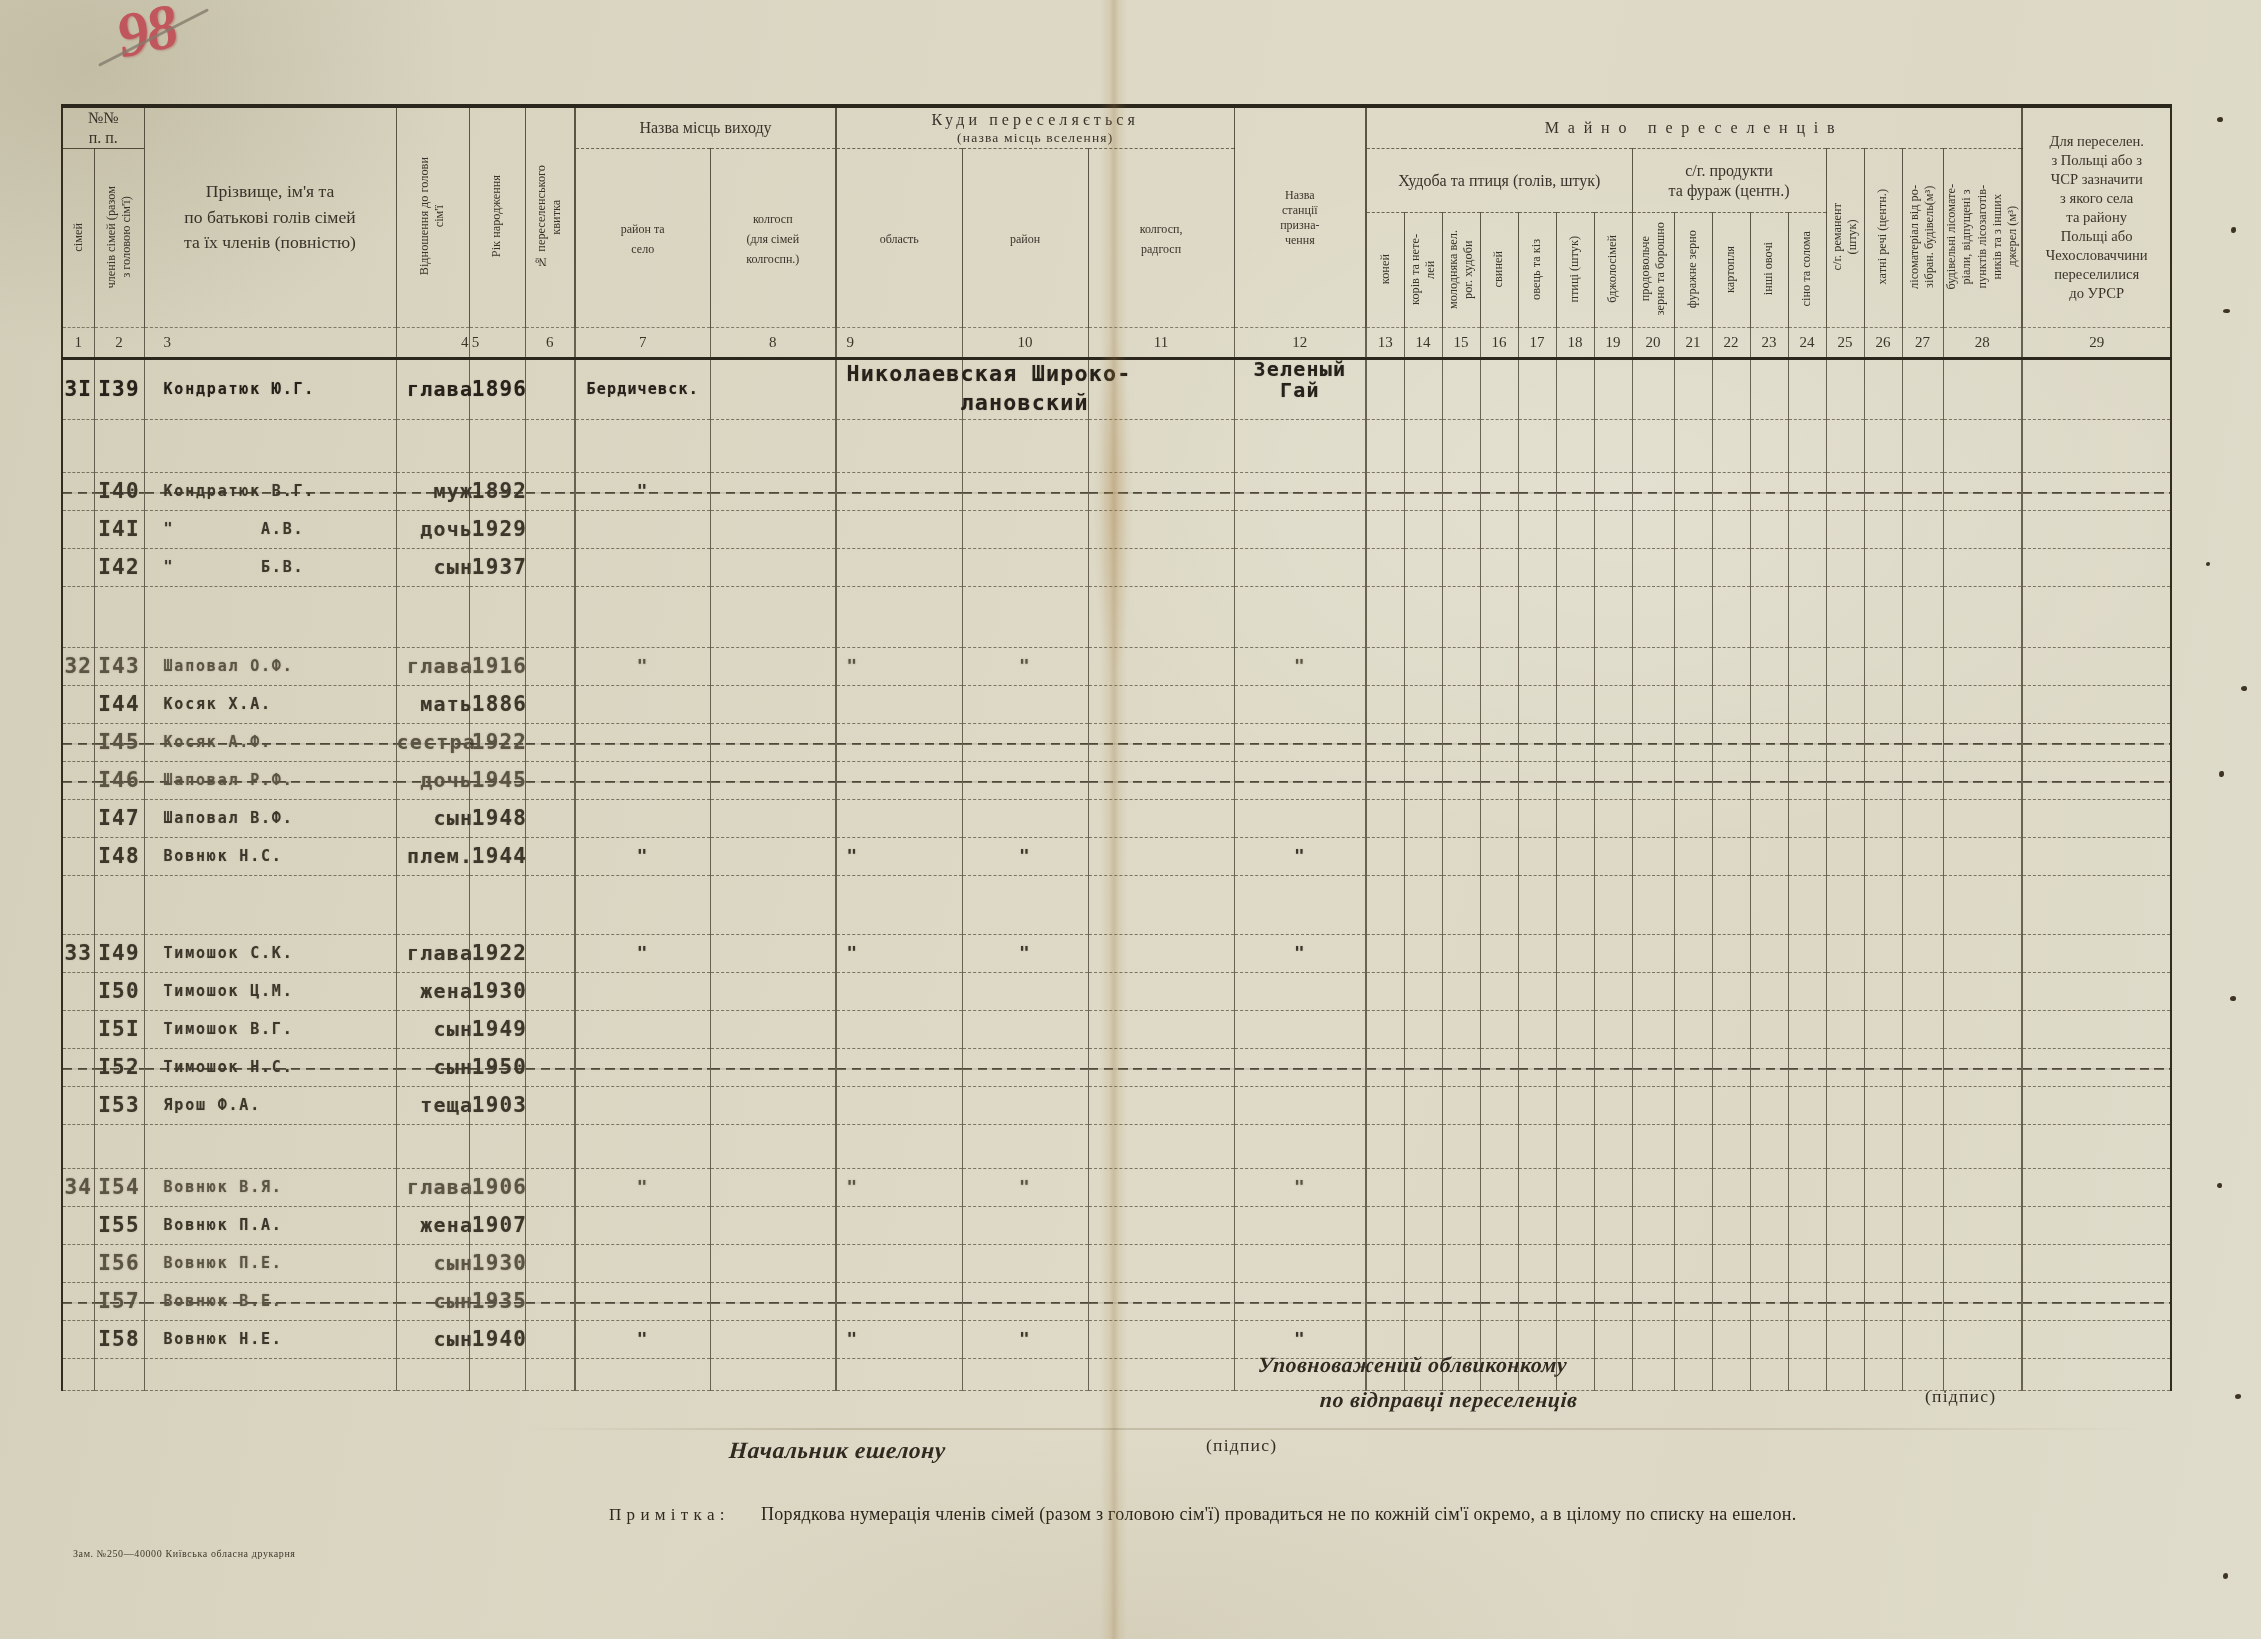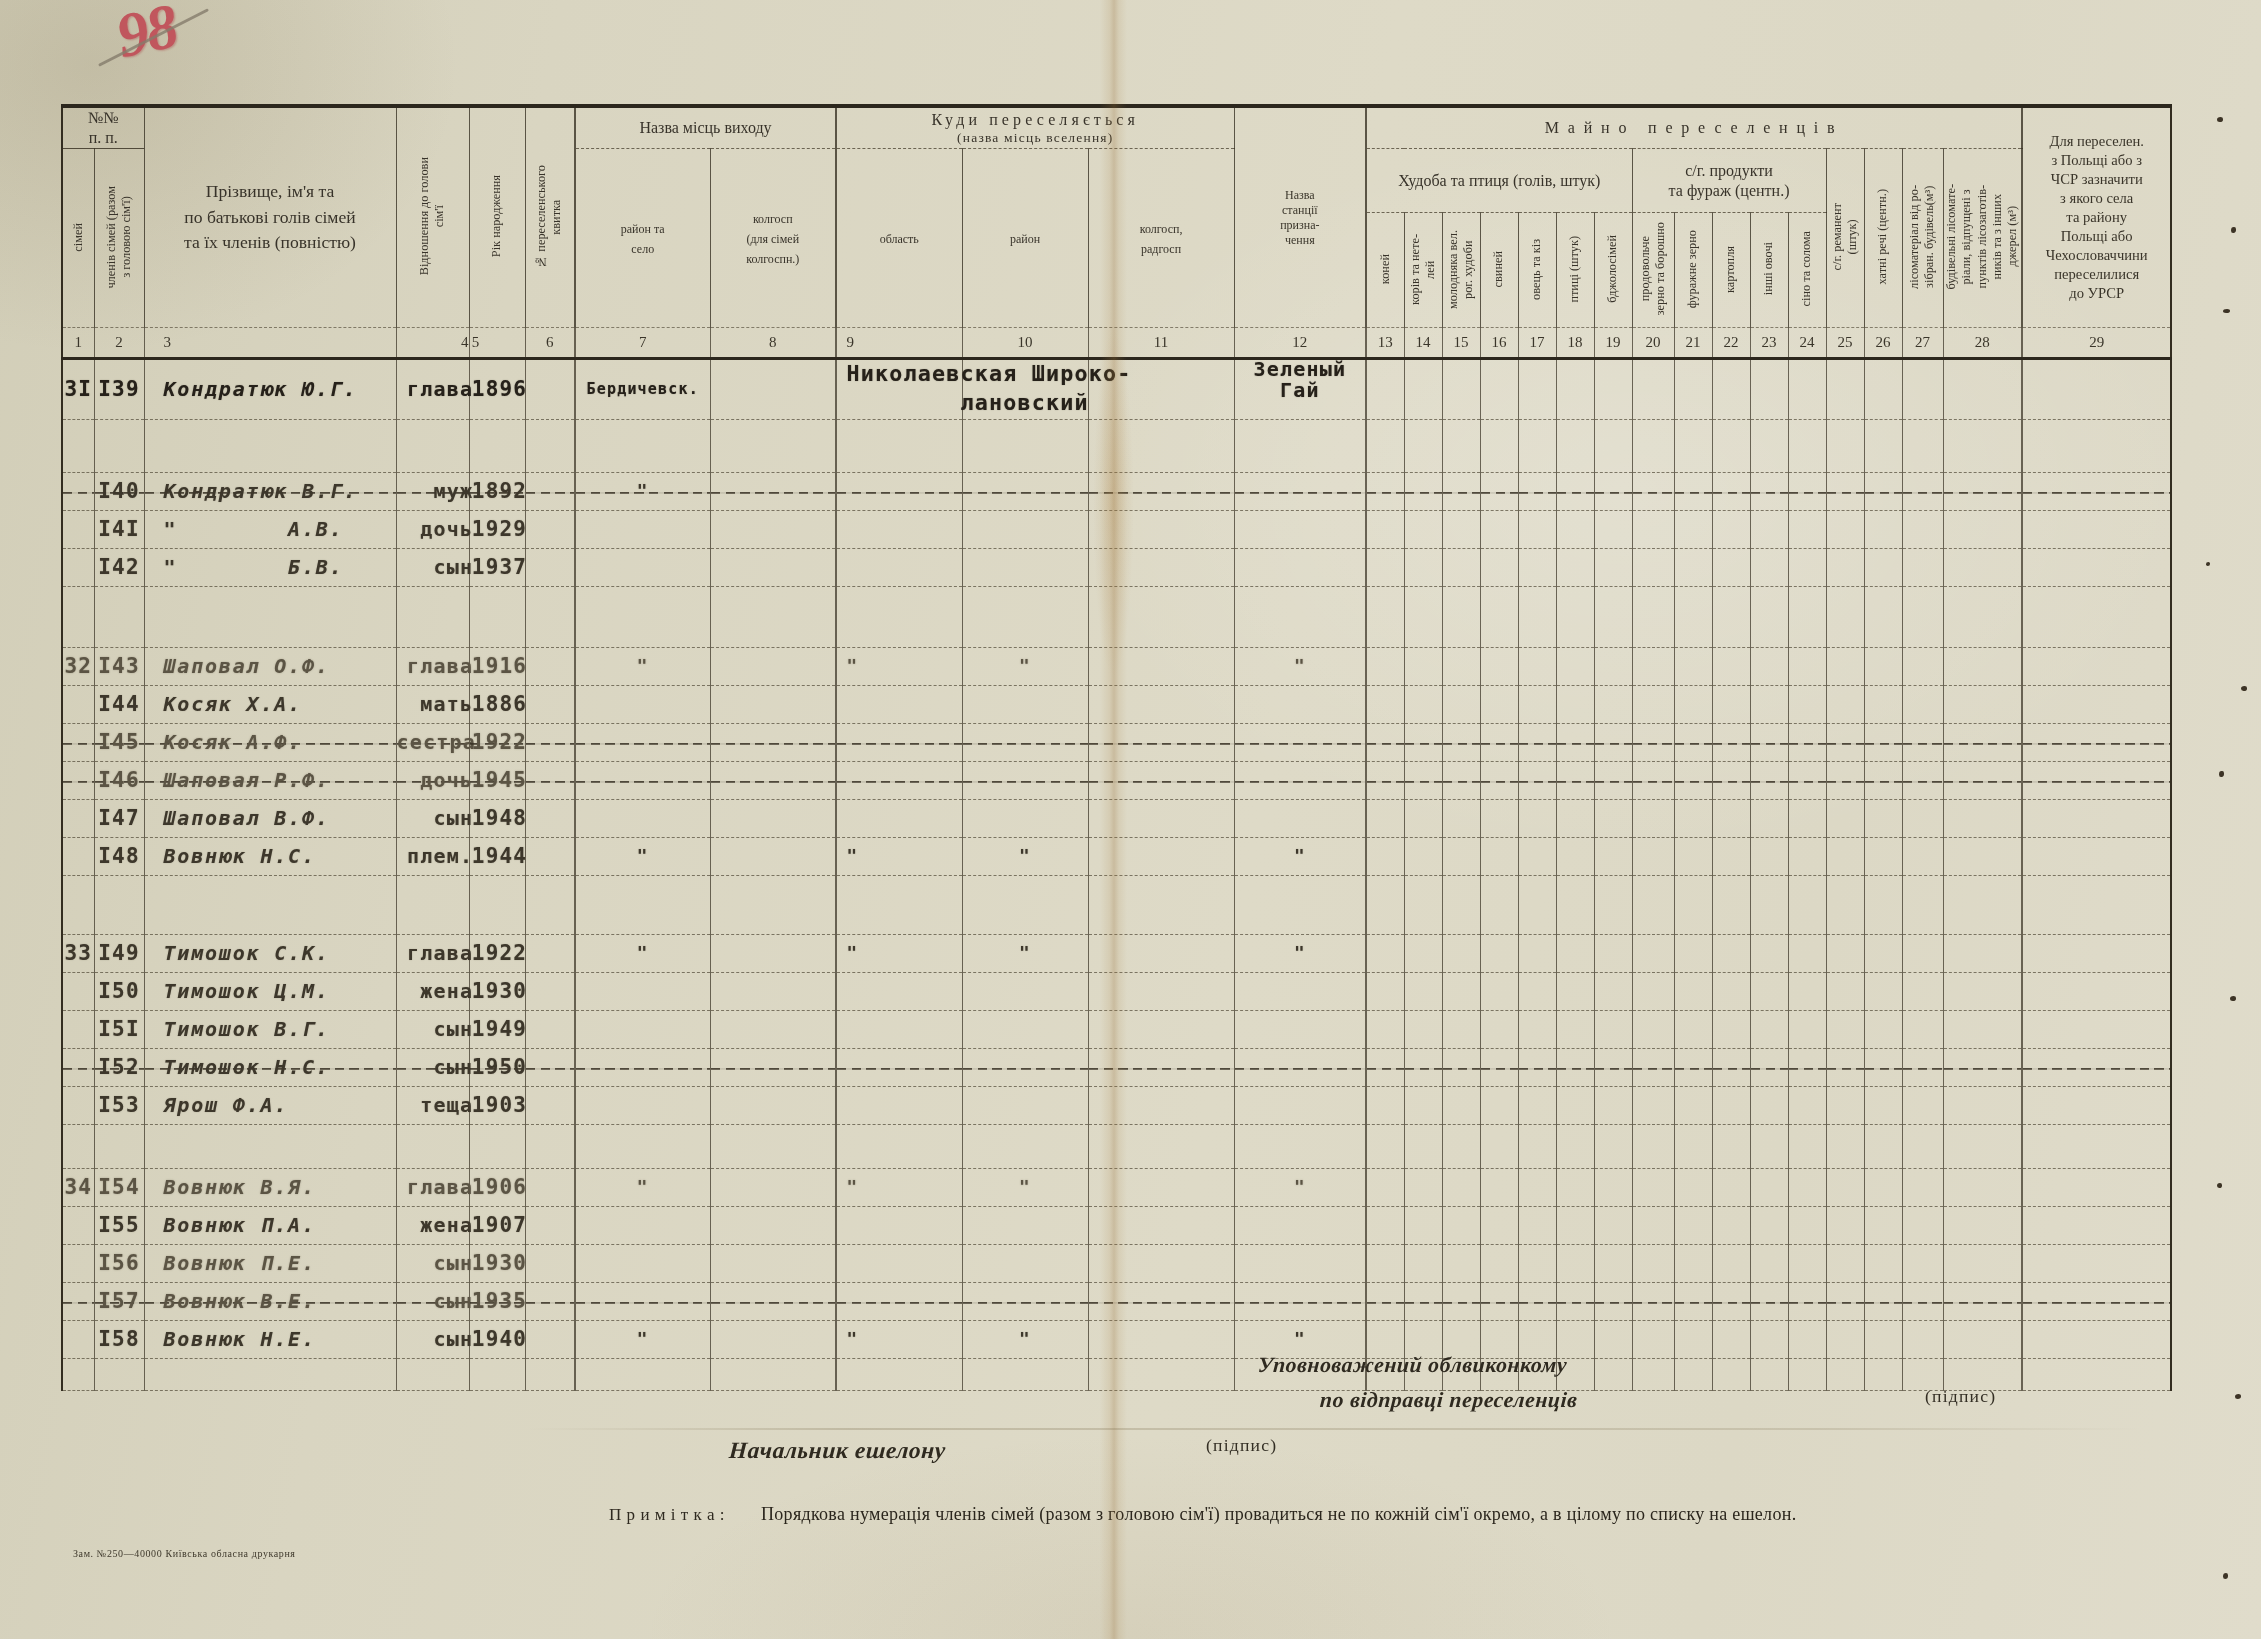--- a/index.html
+++ b/index.html
@@ -58,21 +58,21 @@
   .typed{font-family:"DejaVu Sans Mono","Liberation Mono",monospace;font-weight:bold;
     white-space:pre;display:inline-block;letter-spacing:1.2px;
     text-shadow:0 0 1.2px rgba(45,39,27,.4);}
   tr.dark .typed{color:#26211a;}
   tr.mid .typed{color:#3d372b;text-shadow:0 0 1.2px rgba(55,48,35,.35);}
   tr.faded .typed{color:#5b5444;text-shadow:0 0 1.8px rgba(80,72,55,.4);}
   td:nth-child(1) .typed,td:nth-child(2) .typed{font-size:21px;}
   td:nth-child(1){text-align:center;}
   td:nth-child(2){text-align:center;}
   td:nth-child(3){text-align:left;padding-left:19px;}
-  td:nth-child(3) .typed{font-size:20px;letter-spacing:1.8px;font-style:italic;}
+  td:nth-child(3) .typed{font-size:15px;letter-spacing:1.8px;}
   td:nth-child(4){text-align:right;}
   td:nth-child(4) .typed{font-size:20px;margin-right:-4.7px;}
   td:nth-child(5){text-align:left;padding-left:2.3px;}
   td:nth-child(5) .typed{font-size:21px;}
   td:nth-child(7),td:nth-child(10),td:nth-child(12){text-align:center;}
   td:nth-child(7) .typed{font-size:15px;}
   td:nth-child(9){text-align:left;padding-left:9.4px;}
   td:nth-child(9) .typed{font-size:21.7px;}
   td:nth-child(10) .typed,td:nth-child(12) .typed{font-size:20px;}
   .two-line{line-height:1.35;transform:translateY(-1.2px);}

